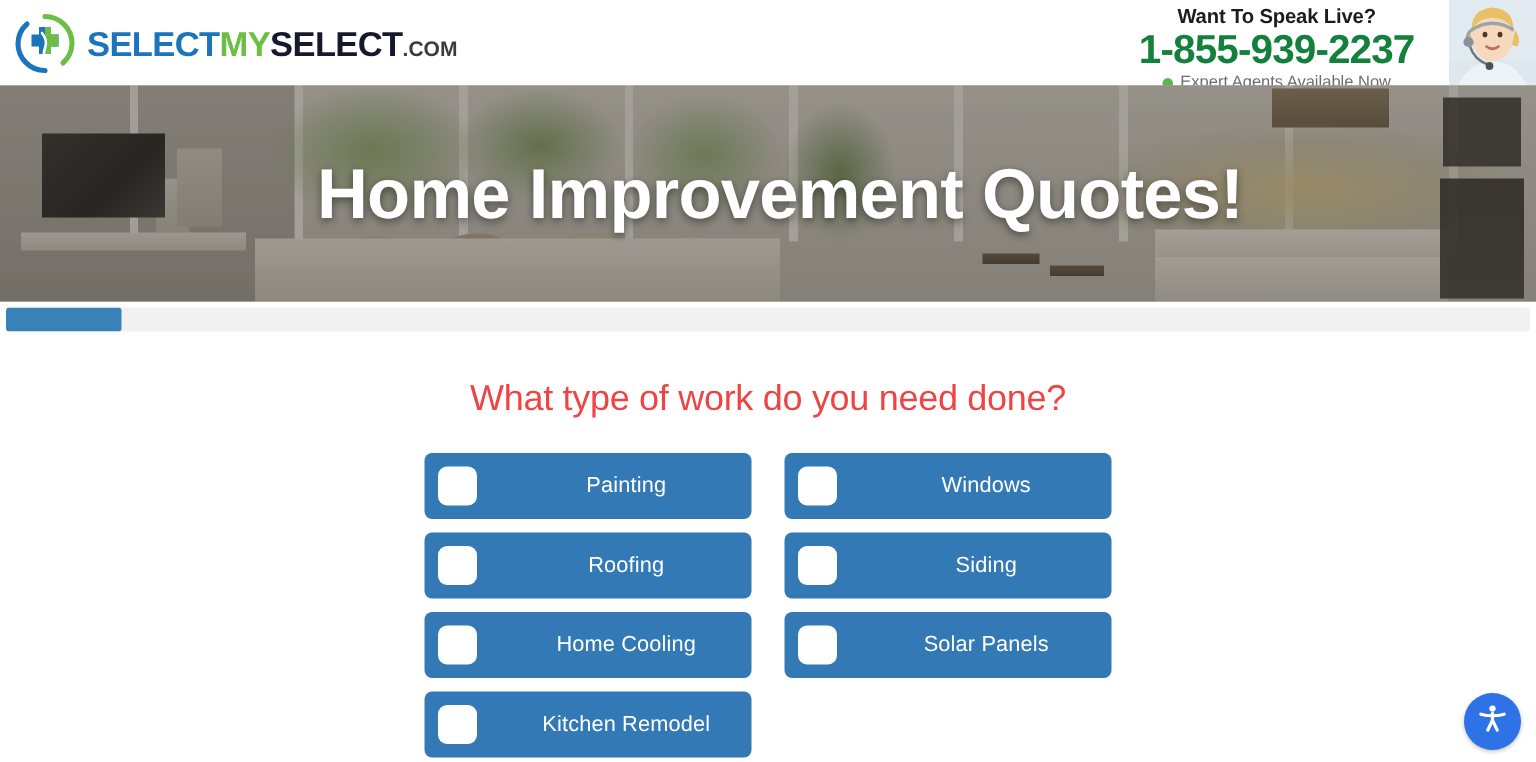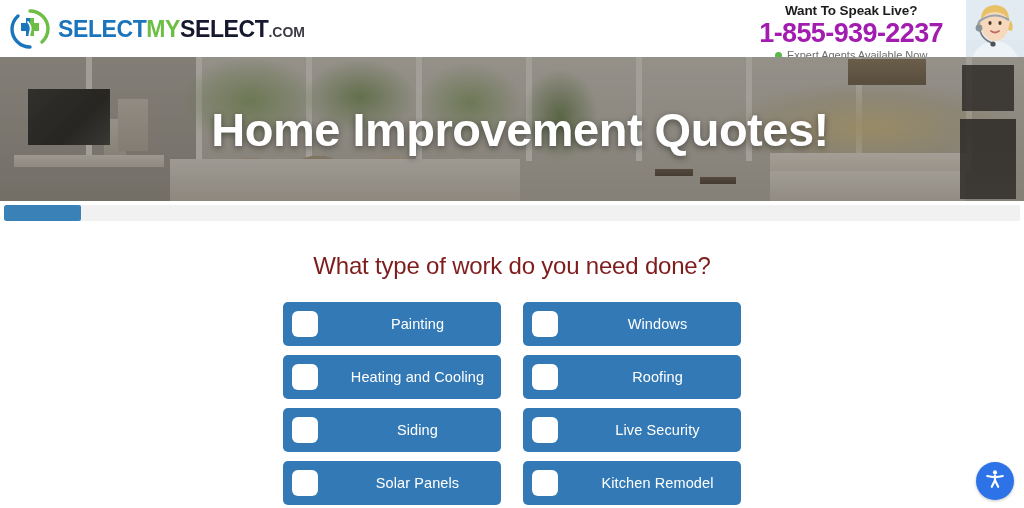--- a/index.html
+++ b/index.html
@@ -91,21 +91,21 @@
     font-size: 13.5px;
     font-weight: bold;
     color: #1c1c1c;
     letter-spacing: -0.1px;
     line-height: 17px;
   }
 
   .phone-number {
     font-size: 27px;
     font-weight: bold;
-    color: #a21caf;
+    color: #15803d;
     letter-spacing: -0.6px;
     line-height: 29px;
     white-space: nowrap;
   }
 
   .agents-line {
     display: flex;
     align-items: center;
     gap: 5px;
     line-height: 13px;
@@ -232,21 +232,21 @@
 
   
   .form-area {
     width: 1024px;
     padding-top: 30px;
     text-align: center;
   }
 
   .question {
     font-size: 24px;
-    color: #7f1d1d;
+    color: #ef4444;
     font-weight: normal;
     letter-spacing: -0.2px;
     line-height: 30px;
   }
 
   .subnote {
     font-size: 13.5px;
     color: #6f6f71;
     margin-top: 9px;
     line-height: 16px;
@@ -386,33 +386,29 @@
     <div class="option">
           <span class="option-box"></span>
           <span class="option-label">Painting</span>
         </div>
         <div class="option">
           <span class="option-box"></span>
           <span class="option-label">Windows</span>
         </div>
         <div class="option">
           <span class="option-box"></span>
-          <span class="option-label">Heating and Cooling</span>
-        </div>
-        <div class="option">
-          <span class="option-box"></span>
           <span class="option-label">Roofing</span>
         </div>
         <div class="option">
           <span class="option-box"></span>
           <span class="option-label">Siding</span>
         </div>
         <div class="option">
           <span class="option-box"></span>
-          <span class="option-label">Live Security</span>
+          <span class="option-label">Home Cooling</span>
         </div>
         <div class="option">
           <span class="option-box"></span>
           <span class="option-label">Solar Panels</span>
         </div>
         <div class="option">
           <span class="option-box"></span>
           <span class="option-label">Kitchen Remodel</span>
         </div>
       </div>

